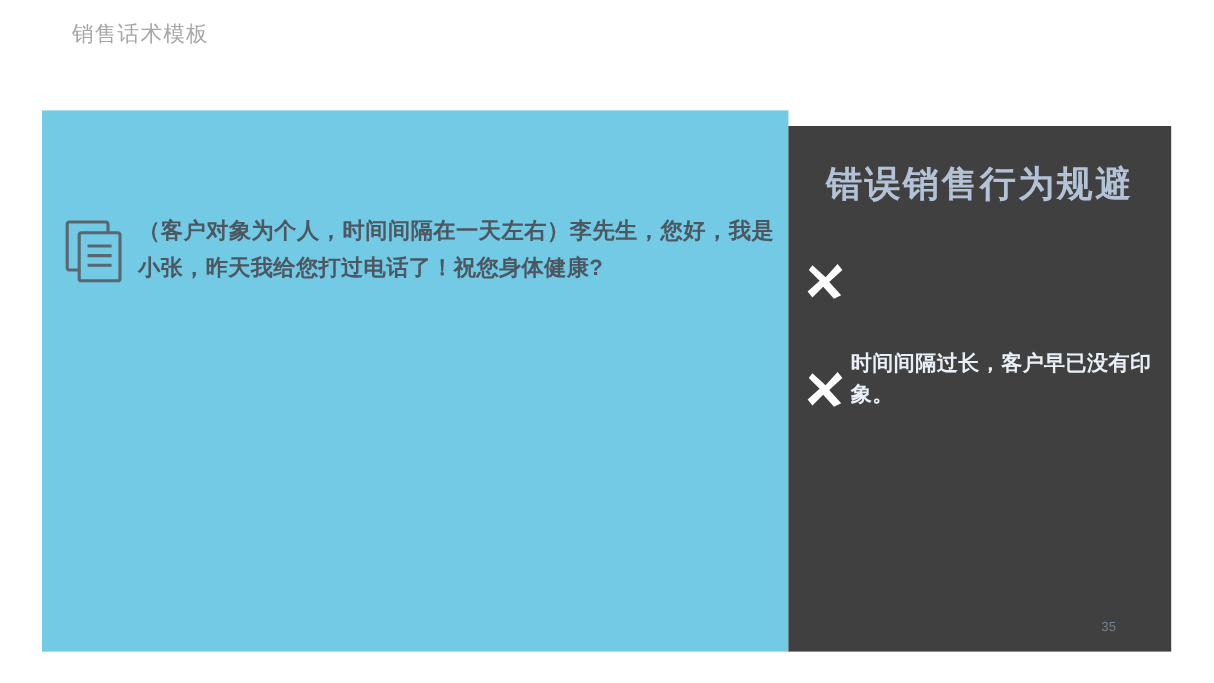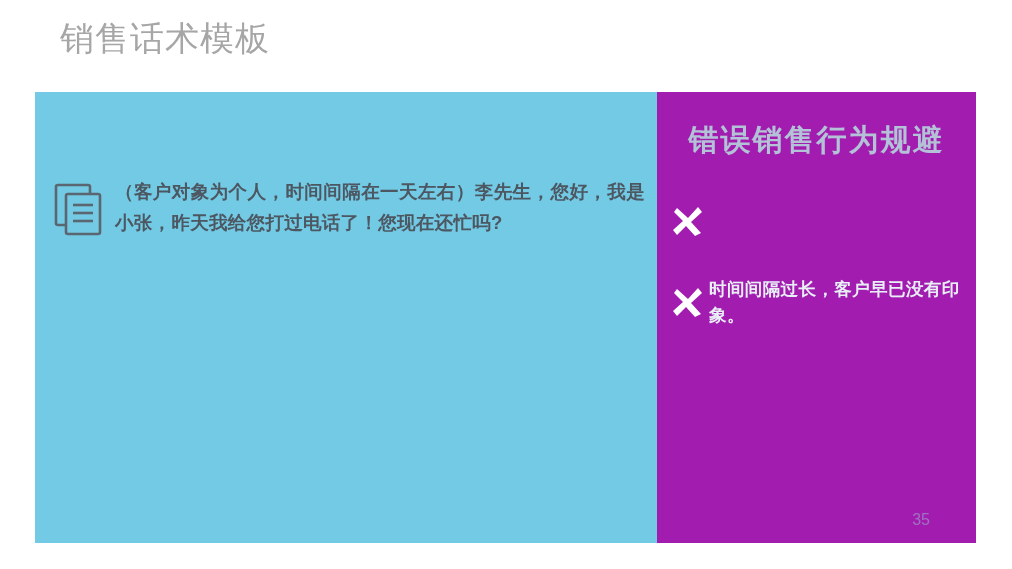--- a/index.html
+++ b/index.html
@@ -13,21 +13,21 @@
     font-family: "Liberation Sans", "DejaVu Sans", sans-serif;
     overflow: hidden;
     position: relative;
   }
 
   
   .slide-title {
     position: absolute;
     left: 60px;
     top: 16px;
-    font-size: 34px;
+    font-size: 18px;
     font-weight: 400;
     color: #a6a6a6;
     letter-spacing: 1px;
     white-space: nowrap;
   }
 
   
   .panels {
     position: absolute;
     left: 35px;
@@ -40,23 +40,24 @@
 
   .left-panel {
     width: 622px;
     background: #72cae4;
     position: relative;
     box-sizing: border-box;
   }
 
   .right-panel {
     flex: 1;
-    background: #a21caf;
+    background: #404040;
     position: relative;
     box-sizing: border-box;
+    margin-top: 13px;
   }
 
   
   .script-block {
     position: absolute;
     display: flex;
     align-items: flex-start;
   }
   .script-block.block-1 { left: 18px; top: 84px; width: 592px; }
   .script-block.block-2 { left: 18px; top: 250px; width: 592px; }
@@ -98,21 +99,21 @@
     left: 14px;
     top: 112px;
     right: 12px;
   }
 
   .avoid-item {
     display: flex;
     align-items: center;
     margin-bottom: 38px;
   }
-  .avoid-item:last-child { margin-bottom: 0; }
+  .avoid-item:last-child { margin-bottom: 0; align-items: flex-end; }
 
   .x-icon {
     flex: 0 0 auto;
     width: 34px;
     height: 34px;
     margin-right: 4px;
   }
   .x-icon svg { display: block; }
 
   .avoid-text {
@@ -121,21 +122,21 @@
     color: #e9eff6;
     font-weight: 700;
     letter-spacing: 0.4px;
   }
 
   
   .page-number {
     position: absolute;
     right: 46px;
     bottom: 14px;
-    font-size: 16px;
+    font-size: 11px;
     color: #9fb6cf;
     opacity: 0.55;
   }
 </style>
 </head>
 <body>
 
 <div class="slide-title">销售话术模板</div>
 
 <div class="panels">
@@ -145,21 +146,21 @@
     <div class="script-block block-1">
       <span class="doc-icon">
         <svg viewBox="0 0 54 54" width="54" height="54" aria-hidden="true">
           <rect x="3" y="3" width="34" height="40" rx="2" ry="2" fill="none" stroke="#5a6670" stroke-width="2.6"></rect>
           <rect x="13" y="12" width="34" height="40" rx="2" ry="2" fill="#72cae4" stroke="#5a6670" stroke-width="2.6"></rect>
           <line x1="20" y1="23" x2="40" y2="23" stroke="#5a6670" stroke-width="2.6"></line>
           <line x1="20" y1="31" x2="40" y2="31" stroke="#5a6670" stroke-width="2.6"></line>
           <line x1="20" y1="39" x2="40" y2="39" stroke="#5a6670" stroke-width="2.6"></line>
         </svg>
       </span>
-      <span class="script-text">（客户对象为个人，时间间隔在一天左右）李先生，您好，我是小张，昨天我给您打过电话了！您现在还忙吗?</span>
+      <span class="script-text">（客户对象为个人，时间间隔在一天左右）李先生，您好，我是小张，昨天我给您打过电话了！祝您身体健康?</span>
     </div>
 
 
   </div>
 
   <div class="right-panel">
 
     <div class="panel-heading">错误销售行为规避</div>
 
     <div class="avoid-list">

